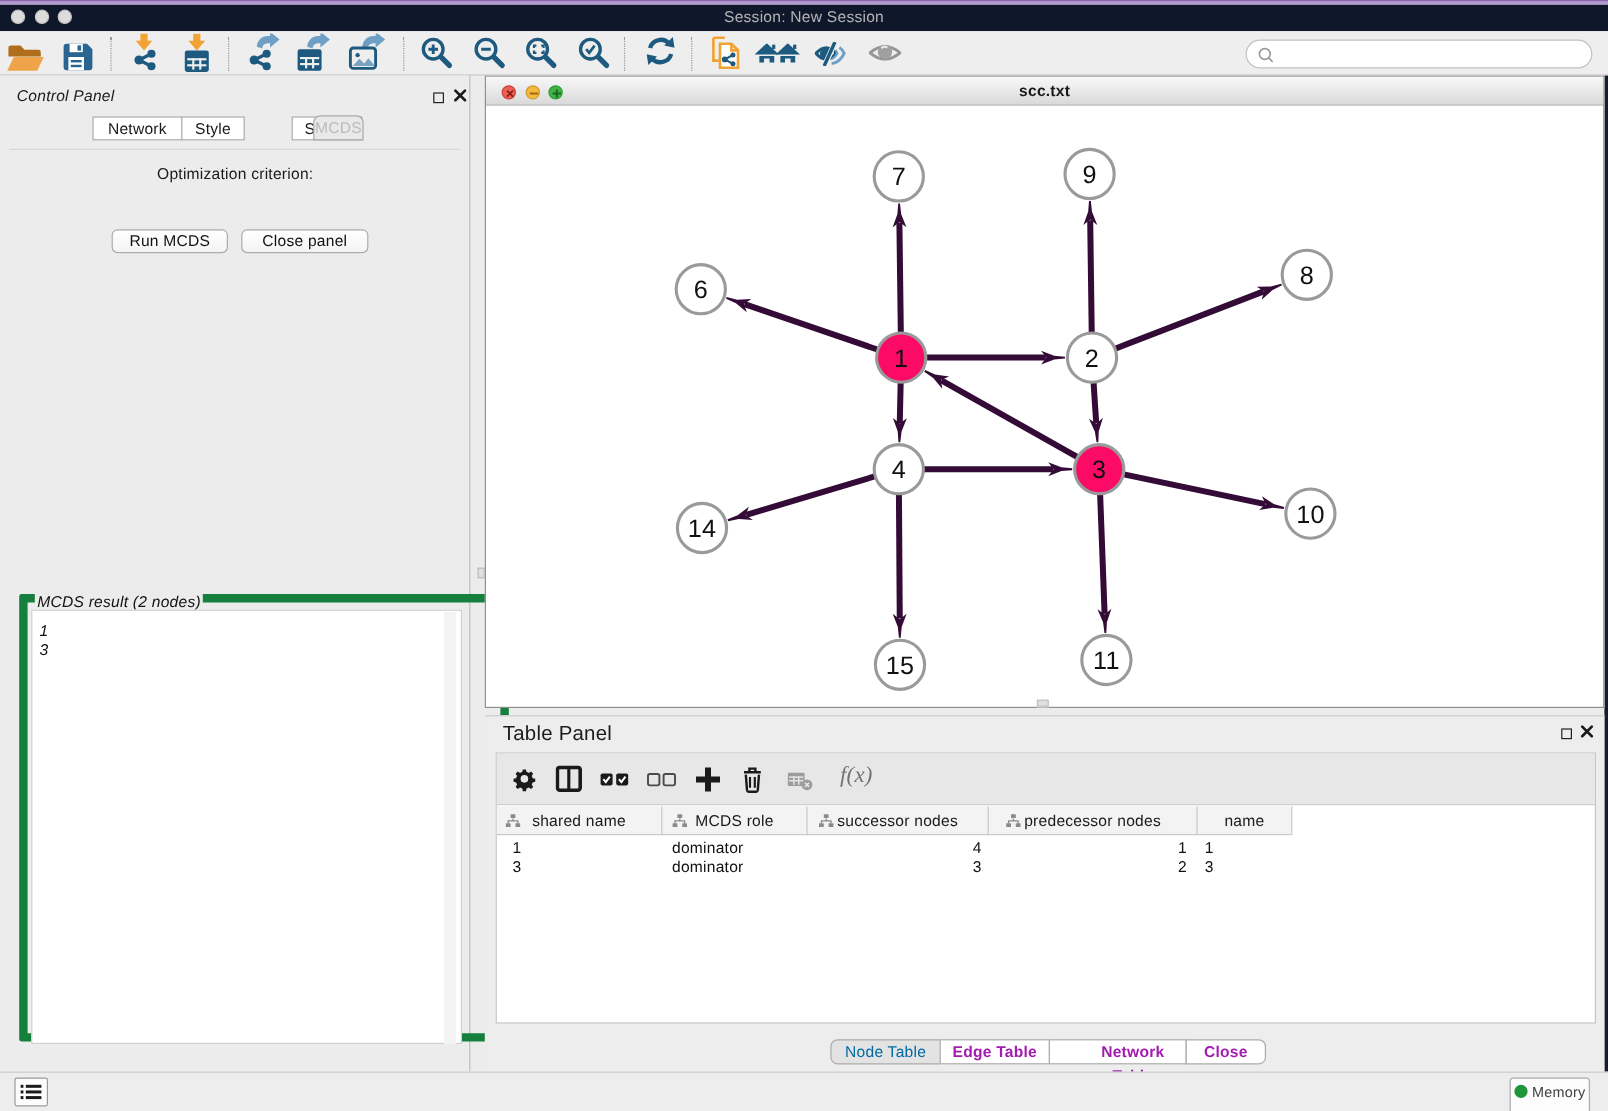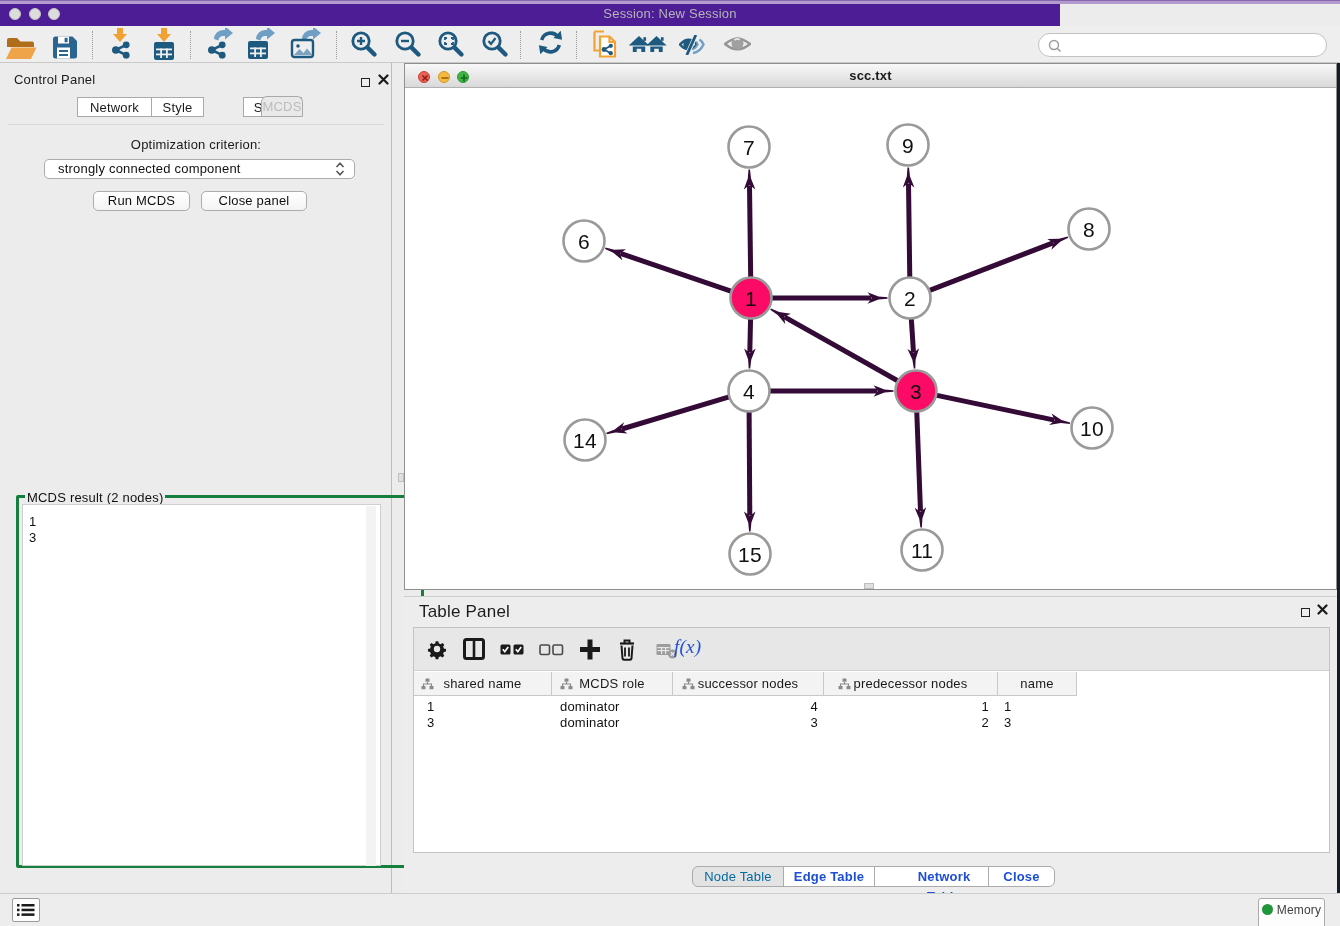--- a/index.html
+++ b/index.html
@@ -1,45 +1,45 @@
 <!DOCTYPE html>
 <html><head>
 <meta charset="utf-8">
 <style>
 * { margin:0; padding:0; box-sizing:border-box; }
 html,body { width:1340px; height:926px; overflow:hidden;
   font-family:"Liberation Sans", sans-serif; background:#ececec; letter-spacing:0.2px; }
 .abs { position:absolute; }
 #topstrip { left:0; top:0; width:1340px; height:4px; background:#b49bce; border-top:1px solid #8a68ae; }
 #rightstrip { left:1337px; top:63px; width:3px; height:863px; background:#171c29; }
-#titlebar { left:0; top:4px; width:1060px; height:22px; background:#4c1d95; }
+#titlebar { left:0; top:4px; width:1340px; height:22px; background:#0f172a; }
 .tl { position:absolute; width:12px; height:12px; border-radius:50%; top:4px;
   background:#dcdcdc; border:1px solid #c3c3c3; }
 #apptitle { position:absolute; top:2px; left:0; width:1340px; text-align:center;
   font-size:13px; color:#b5b5b5; }
 #toolbar { left:0; top:26px; width:1340px; height:37px; background:#eeeeee; border-bottom:1px solid #c9c9c9; }
 .sep { position:absolute; top:5px; height:28px; width:0; border-left:1px dotted #9a9a9a; }
 .ticon { position:absolute; top:3px; }
 #searchbox { position:absolute; left:1038px; top:7px; width:289px; height:24px; background:#fff;
   border:1px solid #c2c2c2; border-radius:12px; }
 
 #cpanel { left:0; top:63px; width:392px; height:830px; background:#ececec; border-right:1px solid #bdbdbd; }
-#cpanel .hdr { position:absolute; left:14px; top:9px; font-size:13px; color:#1c1c1c; }
+#cpanel .hdr { position:absolute; left:14px; top:9px; font-size:13px; color:#1c1c1c;font-style:italic; }
 .wicons { position:absolute; top:10px; }
 .flt { display:inline-block; width:9px; height:9px; border:1.5px solid #222; vertical-align:middle; }
 .tab { position:absolute; top:0; height:20px; background:#fff; border:1px solid #a9a9a9;
   font-size:13px; color:#1a1a1a; text-align:center; line-height:19px; }
 .tabsel { background:#e9e9e9; color:#bcbcbc; border-radius:6px 6px 0 0; }
 #optlabel { position:absolute; top:74px; left:0; width:392px; text-align:center; font-size:13px; color:#1a1a1a;}
 #dropdown { position:absolute; left:44px; top:96px; width:311px; height:20px; background:#fff;
   border:1px solid #ababab; border-radius:5px; font-size:13px; color:#111; line-height:18px; padding-left:13px;}
 .btn { position:absolute; top:128px; height:20px; background:linear-gradient(#ffffff,#f4f4f4);
   border:1px solid #adadad; border-radius:5px; font-size:13px; color:#111; text-align:center; line-height:18px;}
 #resultbox { position:absolute; left:16px; top:432px; width:408px; height:373px;
-  border:3px solid #15803d; border-radius:2px; }
+  border:7px solid #15803d; border-radius:2px;font-style:italic; }
 #resultbox .cap { position:absolute; left:6px; top:-8px; background:#ececec; padding:0 2px;
   font-size:13px; color:#111; }
 #resultlist { position:absolute; left:3px; top:6px; width:359px; height:362px; background:#fff;
   border:1px solid #cfcfcf; font-size:13px; color:#111; }
 #resultlist .scr { position:absolute; right:4px; top:1px; width:10px; height:360px; background:#f3f3f3; }
 
 #netwin { left:404px; top:63px; width:933px; height:527px; border:1px solid #8f8f8f; background:#fff; }
 #nettitle { position:absolute; left:0; top:0; width:931px; height:24px;
   background:linear-gradient(#f8f8f8,#d9d9d9); border-bottom:1px solid #b0b0b0; }
 #nettitle .t { position:absolute; width:100%; text-align:center; top:4px; font-size:13px; font-weight:bold; color:#1a1a1a; }
@@ -52,21 +52,21 @@
   border:1px solid #c4c4c4; }
 #ttoolbar { position:absolute; left:0; top:0; width:915px; height:43px; background:#e7e7e7;
   border-bottom:1px solid #d0d0d0; }
 #thead { position:absolute; left:0; top:44px; width:662px; height:24px; background:#f3f3f3;
   border-bottom:1px solid #c9c9c9; font-size:13px; color:#1a1a1a; }
 .hcell { position:absolute; top:0; height:24px; border-right:1px solid #c9c9c9; text-align:center; line-height:23px; }
 .hico { position:absolute; top:6px; }
 .trow { position:absolute; font-size:13px; color:#111; height:16px; }
 #tabs2 { position:absolute; left:288px; top:269px; height:21px; }
 .tab2 { position:absolute; top:0; height:21px; background:#fff; border:1px solid #ababab;
-  font-size:13px; font-weight:bold; color:#1d4ed8; text-align:center; line-height:20px; }
+  font-size:13px; font-weight:bold; color:#a21caf; text-align:center; line-height:20px; }
 
 #statusbar { left:0; top:893px; width:1340px; height:33px; background:#ededed; border-top:1px solid #cdcdcd; }
 #listbtn { position:absolute; left:12px; top:4px; width:28px; height:24px; background:#fcfcfc;
   border:1px solid #9b9b9b; border-radius:2px; }
 #membtn { position:absolute; left:1258px; top:4px; width:67px; height:42px; background:#fdfdfd;
   border:1px solid #ababab; border-radius:3px; font-size:12px; color:#404040; line-height:23px; text-align:center; }
 </style>
 </head>
 <body>
 <div class="abs" id="topstrip"></div>
@@ -222,26 +222,20 @@
   <div class="wicons" style="left:361px;"><span class="flt"></span></div>
   <svg class="wicons" style="left:378px;top:11px" width="11" height="11" viewBox="0 0 11 11">
       <path d="M1.5 1.5 L9.5 9.5 M9.5 1.5 L1.5 9.5" stroke="#1a1a1a" stroke-width="2.2" stroke-linecap="round"></path>
     </svg>
   <div class="tab" style="left:77px;top:34px;width:75px;">Network</div>
   <div class="tab" style="left:151px;top:34px;width:53px;">Style</div>
   <div class="tab" style="left:203px;top:34px;width:59px;margin-left:40px;">Select</div>
   <div class="tab tabsel" style="left:261px;top:33px;height:21px;width:42px;">MCDS</div>
   <div style="position:absolute;left:8px;top:61px;width:376px;border-top:1px solid #d8d8d8;"></div>
   <div id="optlabel">Optimization criterion:</div>
-  <div id="dropdown">strongly connected component
-    <svg width="10" height="14" style="position:absolute;right:9px;top:2px" viewBox="0 0 10 14">
-        <path d="M1.5 5 L5 1.2 L8.5 5" fill="none" stroke="#555" stroke-width="1.6" stroke-linejoin="round"></path>
-        <path d="M1.5 9 L5 12.8 L8.5 9" fill="none" stroke="#555" stroke-width="1.6" stroke-linejoin="round"></path>
-      </svg>
-  </div>
   <div class="btn" style="left:93px;width:97px;">Run MCDS</div>
   <div class="btn" style="left:201px;width:106px;">Close panel</div>
   <div id="resultbox">
     <div class="cap">MCDS result (2 nodes)</div>
     <div id="resultlist">
         <div style="padding:9px 0 0 6px;line-height:16px;">1<br>3</div>
         <div class="scr"></div>
       </div>
   </div>
 </div>
@@ -368,21 +362,21 @@
             <g fill="#e7e7e7">
               <rect x="1.5" y="6" width="12" height="1.2"></rect>
               <rect x="1.5" y="9" width="12" height="1.2"></rect>
               <rect x="5" y="6" width="1.2" height="7"></rect>
               <rect x="9" y="6" width="1.2" height="7"></rect>
             </g>
             <circle cx="16.5" cy="13" r="4.5"></circle>
             <path d="M14.8 11.3 l3.4 3.4 M18.2 11.3 l-3.4 3.4" stroke="#e7e7e7" stroke-width="1.3"></path>
           </g>
         </svg>
-<div style="position:absolute;left:260px;top:8px;font-family:'Liberation Serif',serif;font-style:italic;font-size:19px;color:#1d4ed8;">f(x)</div>
+<div style="position:absolute;left:286px;top:8px;font-family:'Liberation Serif',serif;font-style:italic;font-size:19px;color:#737373;">f(x)</div>
     </div>
     <div id="thead">
 <div class="hcell" style="left:0px;width:138px;"><svg class="hico" style="left:7px" width="13" height="12" viewBox="0 0 13 12">
             <g fill="#8a8a8a">
               <rect x="4.5" y="0.5" width="4" height="3.2" rx="0.5"></rect>
               <rect x="0.5" y="8" width="4" height="3.2" rx="0.5"></rect>
               <rect x="8.5" y="8" width="4" height="3.2" rx="0.5"></rect>
               <path d="M6.5 4 v2 M2.5 8 v-2 h8 v2" fill="none" stroke="#8a8a8a" stroke-width="1.1"></path>
             </g>
           </svg>shared name</div>

